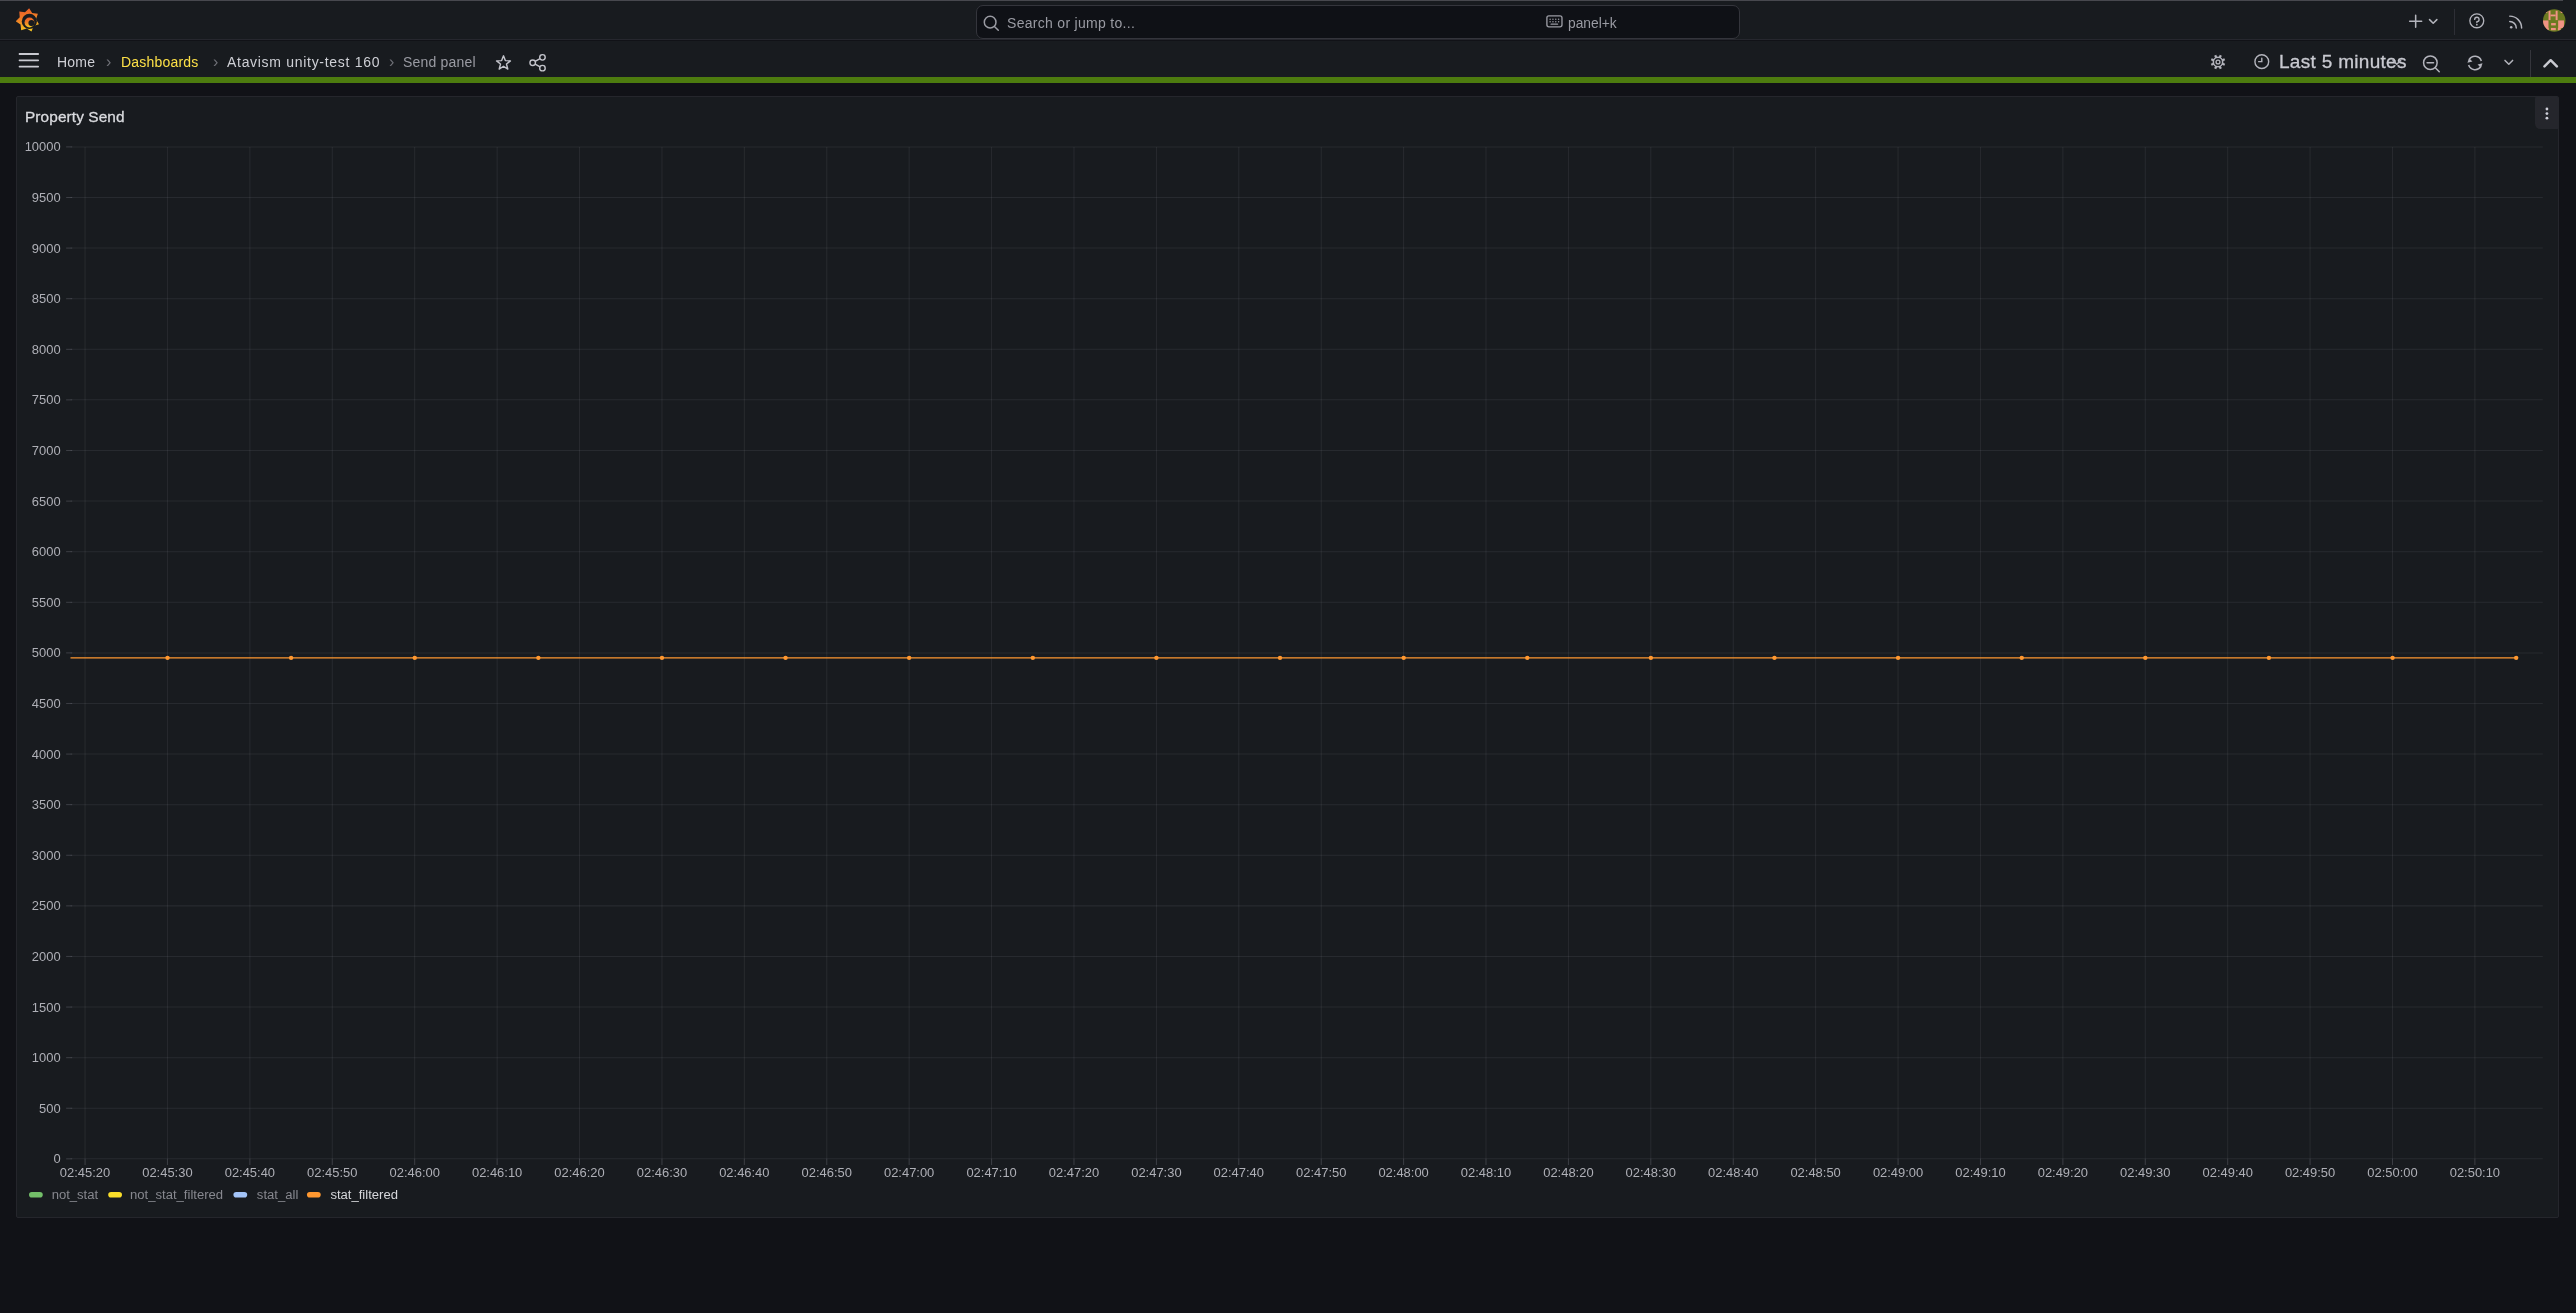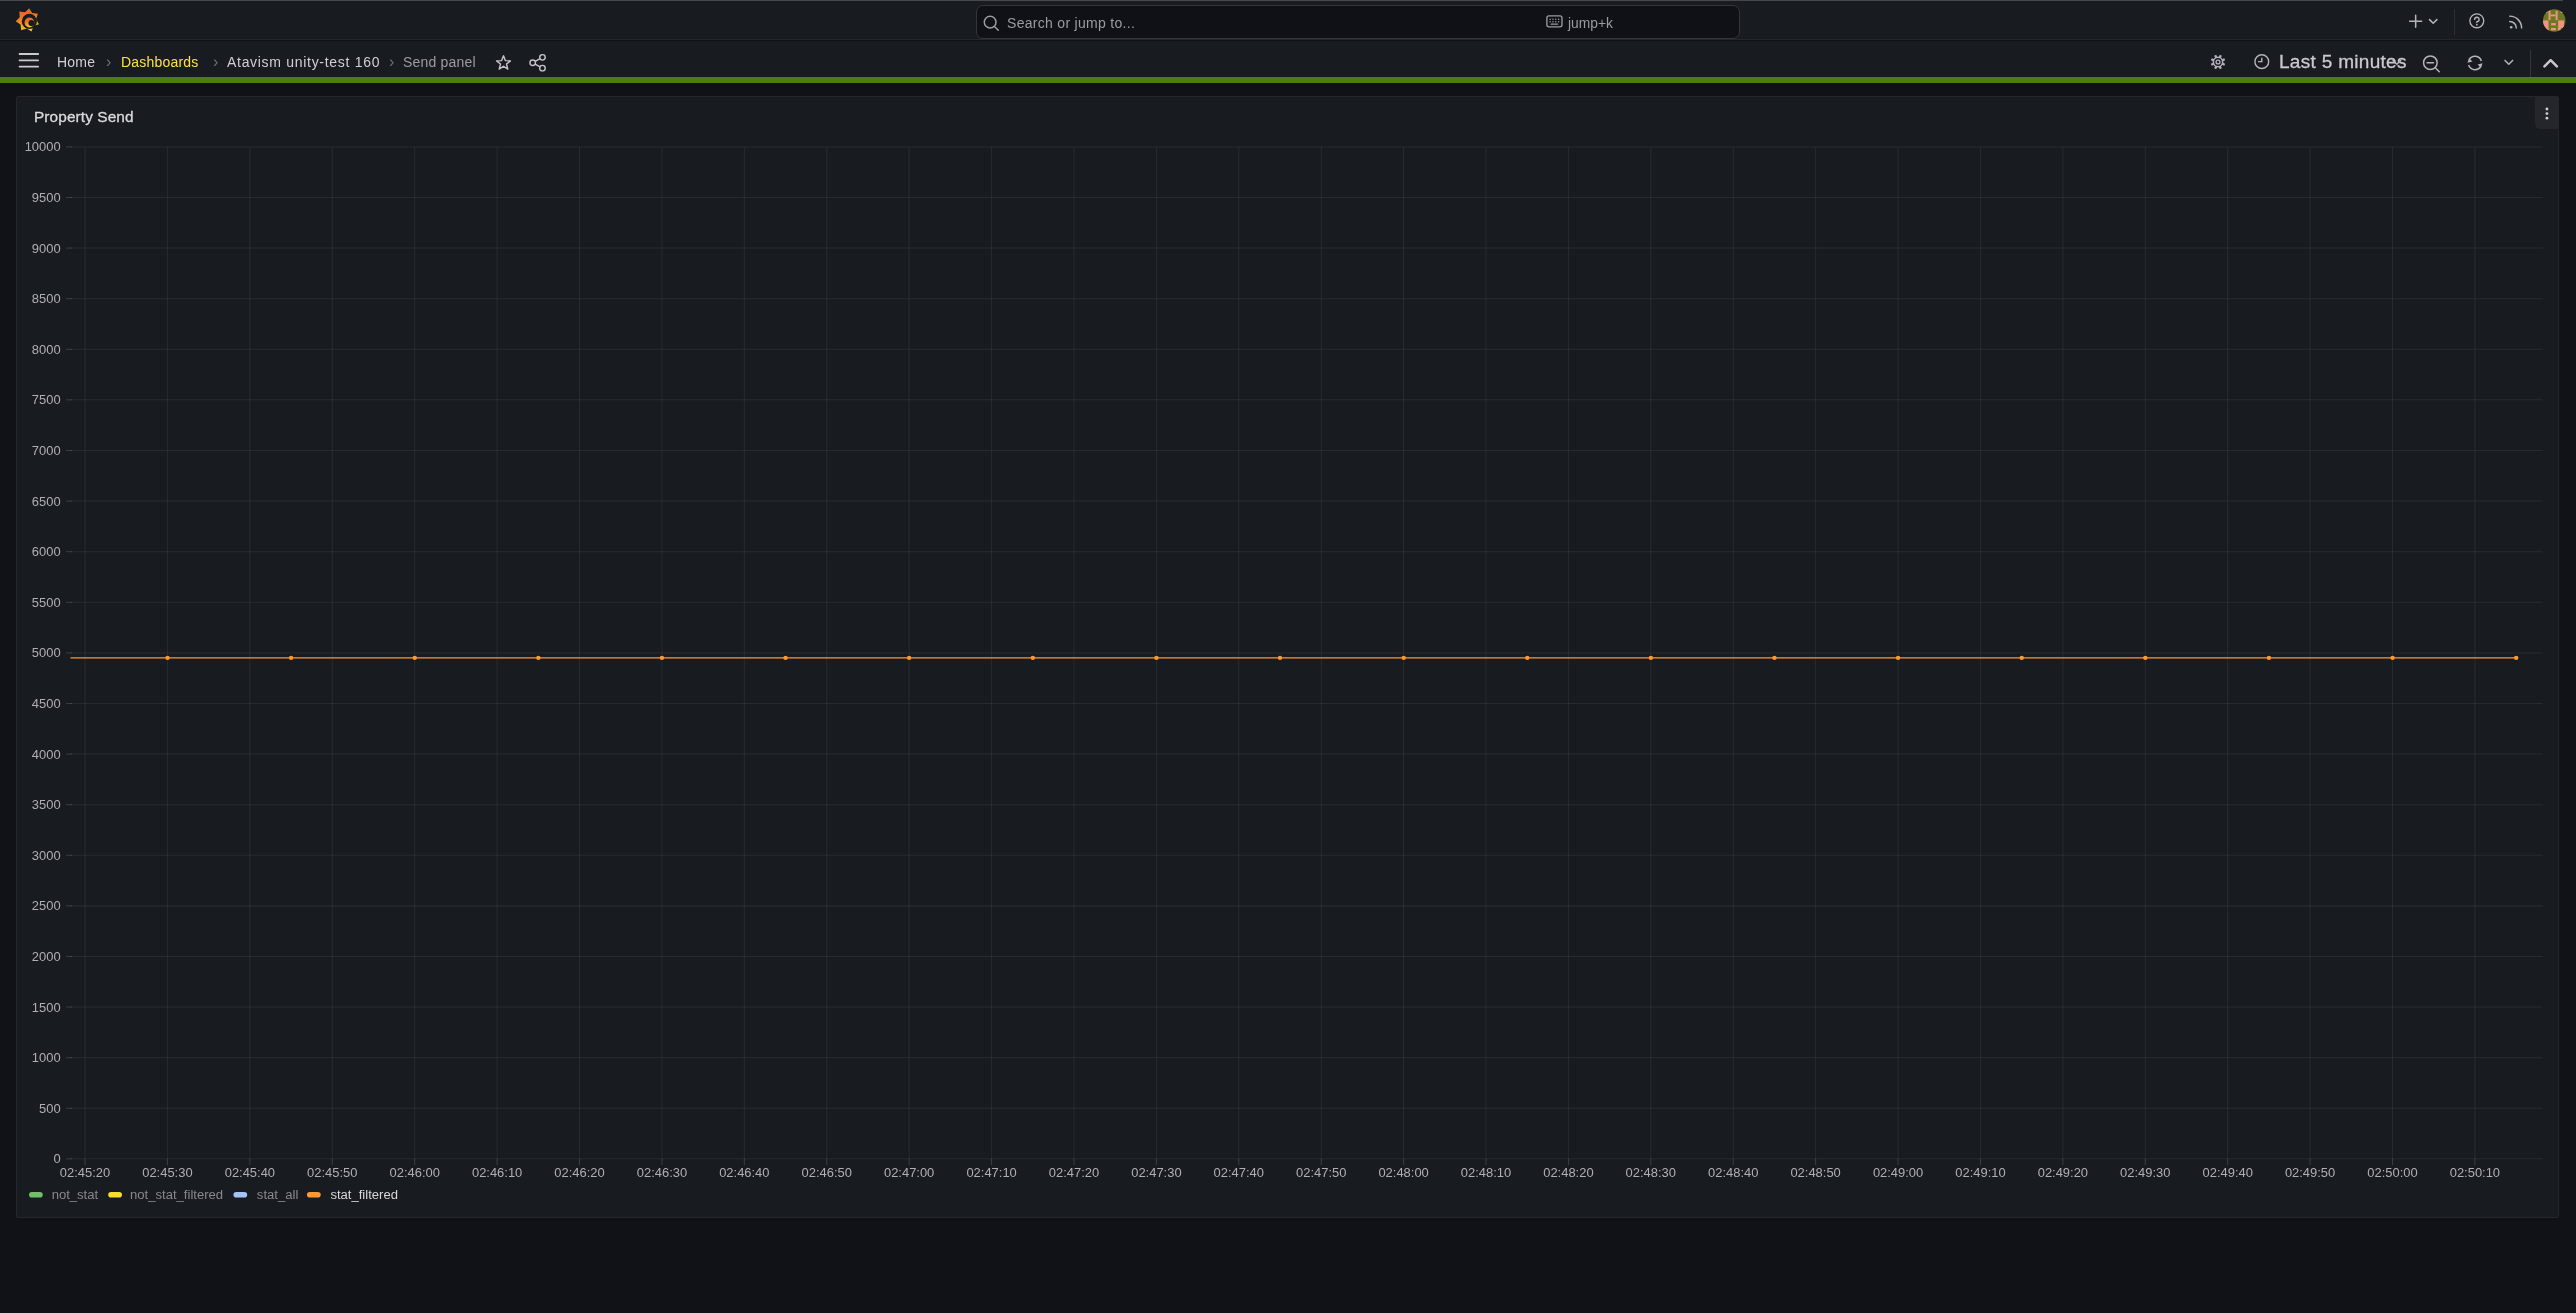--- a/index.html
+++ b/index.html
@@ -15,41 +15,41 @@
 #search .ph { position:absolute; left:30px; top:0; line-height:35px; font-size:14px;
   letter-spacing:0.3px; color:#9a9ba3; }
 #search .kb { position:absolute; left:591px; top:0; line-height:35px; font-size:13.8px; color:#9a9ba3; }
 .bc, .sep { position:absolute; top:0; line-height:42px; font-size:14px; letter-spacing:0.2px; }
 .sep { color:#6f7077; font-size:16px; }
 #lastm { position:absolute; left:2279px; top:0; line-height:42px; font-size:19px;
   letter-spacing:0.3px; color:#c9cad1; -webkit-text-stroke:0.3px #c9cad1; }
 #panel { position:absolute; left:16.4px; top:96px; width:2543px; height:1122px;
   background:#181b1f; border:1px solid #25262c; border-radius:2px; }
 #ptitle { position:absolute; left:25px; top:108px; font-size:15.4px; color:#dadbdf;
-  letter-spacing:0.1px;margin-left:9px; -webkit-text-stroke:0.3px #dadbdf; }
+  letter-spacing:0.1px; -webkit-text-stroke:0.3px #dadbdf; }
 svg text.al { font-family:"Liberation Sans", sans-serif; font-size:19.3px; fill:#aeafb6; }
 svg text.lg { font-family:"Liberation Sans", sans-serif; font-size:19.5px; fill:#87888f; }
 svg text.lgb { fill:#d6d7db; }
 </style></head>
 <body>
 <div id="row1"></div>
 <div id="row2">
 <span class="bc" style="left:57px;color:#cfd0d6">Home</span>
 <span class="sep" style="left:106px">›</span>
 <span class="bc" style="left:121px;color:#fde047">Dashboards</span>
 <span class="sep" style="left:213px">›</span>
 <span class="bc" style="left:227px;color:#cfd0d6;letter-spacing:0.7px">Atavism unity-test 160</span>
 <span class="sep" style="left:389px">›</span>
 <span class="bc" style="left:403px;color:#9a9ba3">Send panel</span>
 <span id="lastm">Last 5 minutes</span>
   </div>
 <div id="topline"></div>
 <div id="search">
     <span class="ph">Search or jump to...</span>
-    <span class="kb">jump+k</span>
+    <span class="kb">panel+k</span>
   </div>
 <div id="panel"></div>
 <div id="ptitle">Property Send</div>
 <svg class="abs" style="left:0;top:0" width="2576" height="1314" viewBox="0 0 3837 1957">
 <line x1="105.0" y1="1726.0" x2="3787.5" y2="1726.0" stroke="rgba(204,204,220,0.085)" stroke-width="1.5"></line>
 <line x1="98.5" y1="1726.0" x2="107.5" y2="1726.0" stroke="rgba(204,204,220,0.20)" stroke-width="1.5"></line>
 <text x="90.3" y="1732.8" text-anchor="end" class="al">0</text>
 <line x1="105.0" y1="1650.6" x2="3787.5" y2="1650.6" stroke="rgba(204,204,220,0.085)" stroke-width="1.5"></line>
 <line x1="98.5" y1="1650.6" x2="107.5" y2="1650.6" stroke="rgba(204,204,220,0.20)" stroke-width="1.5"></line>
 <text x="90.3" y="1657.4" text-anchor="end" class="al">500</text>

